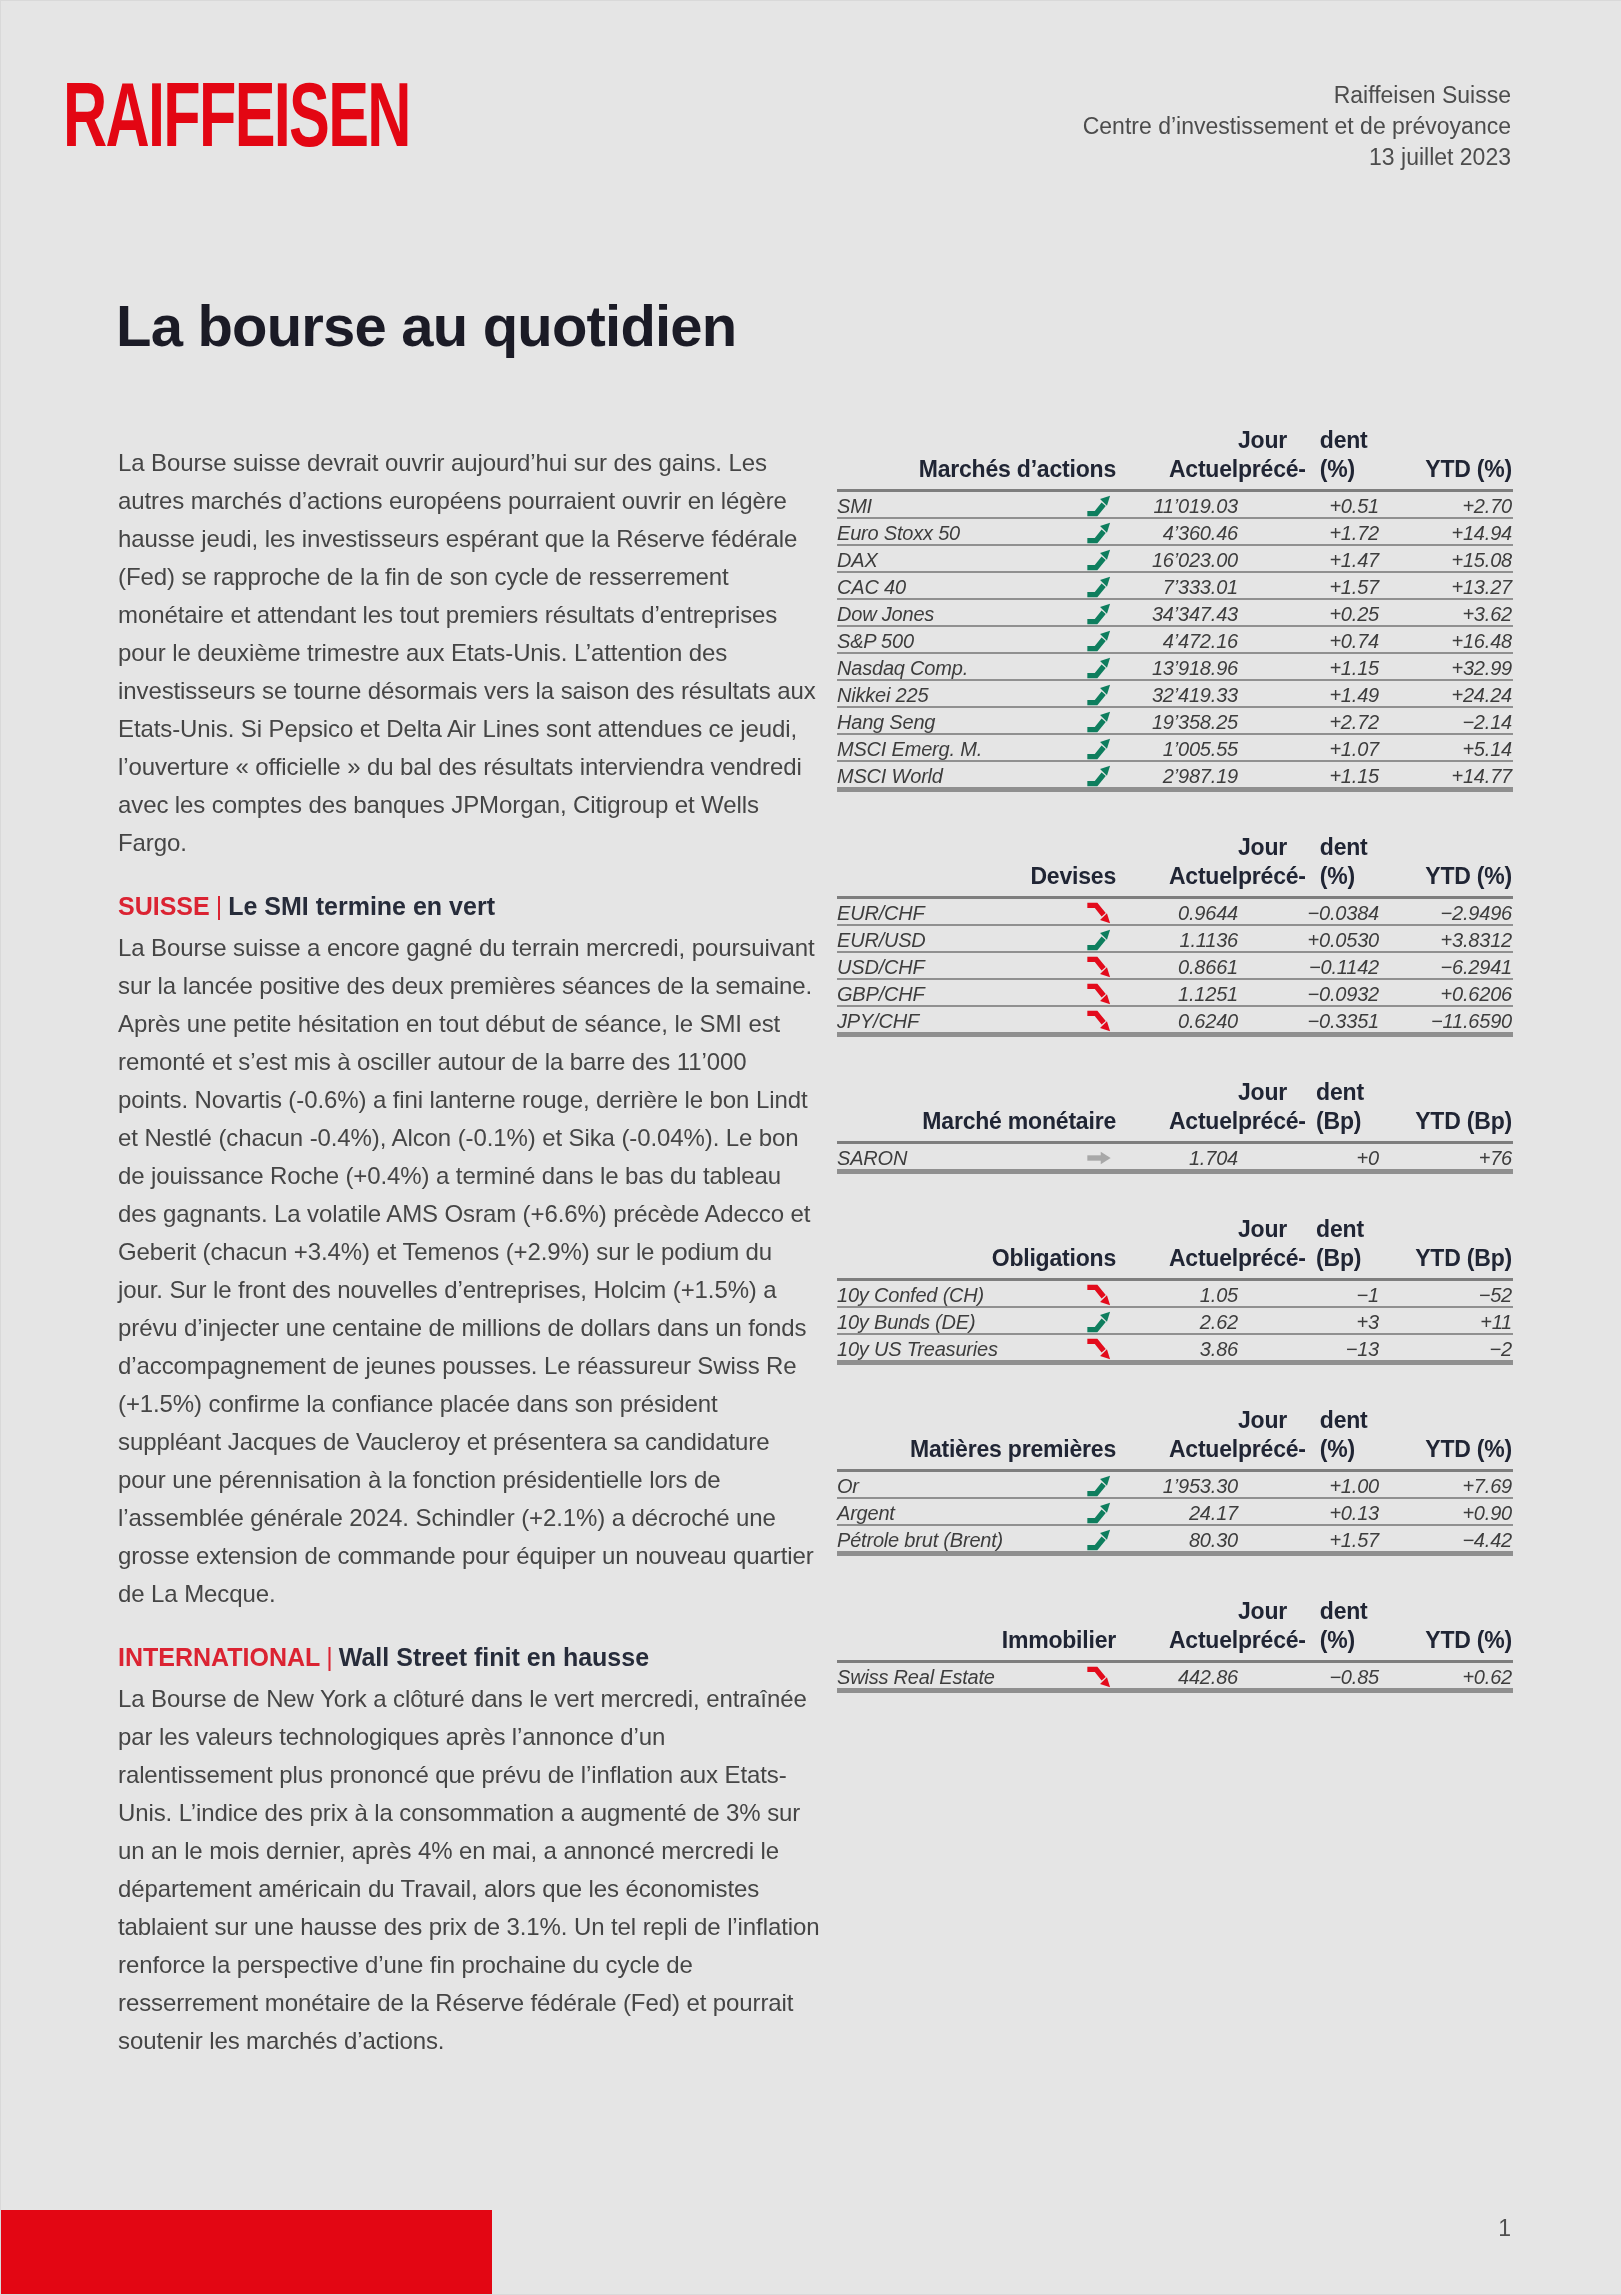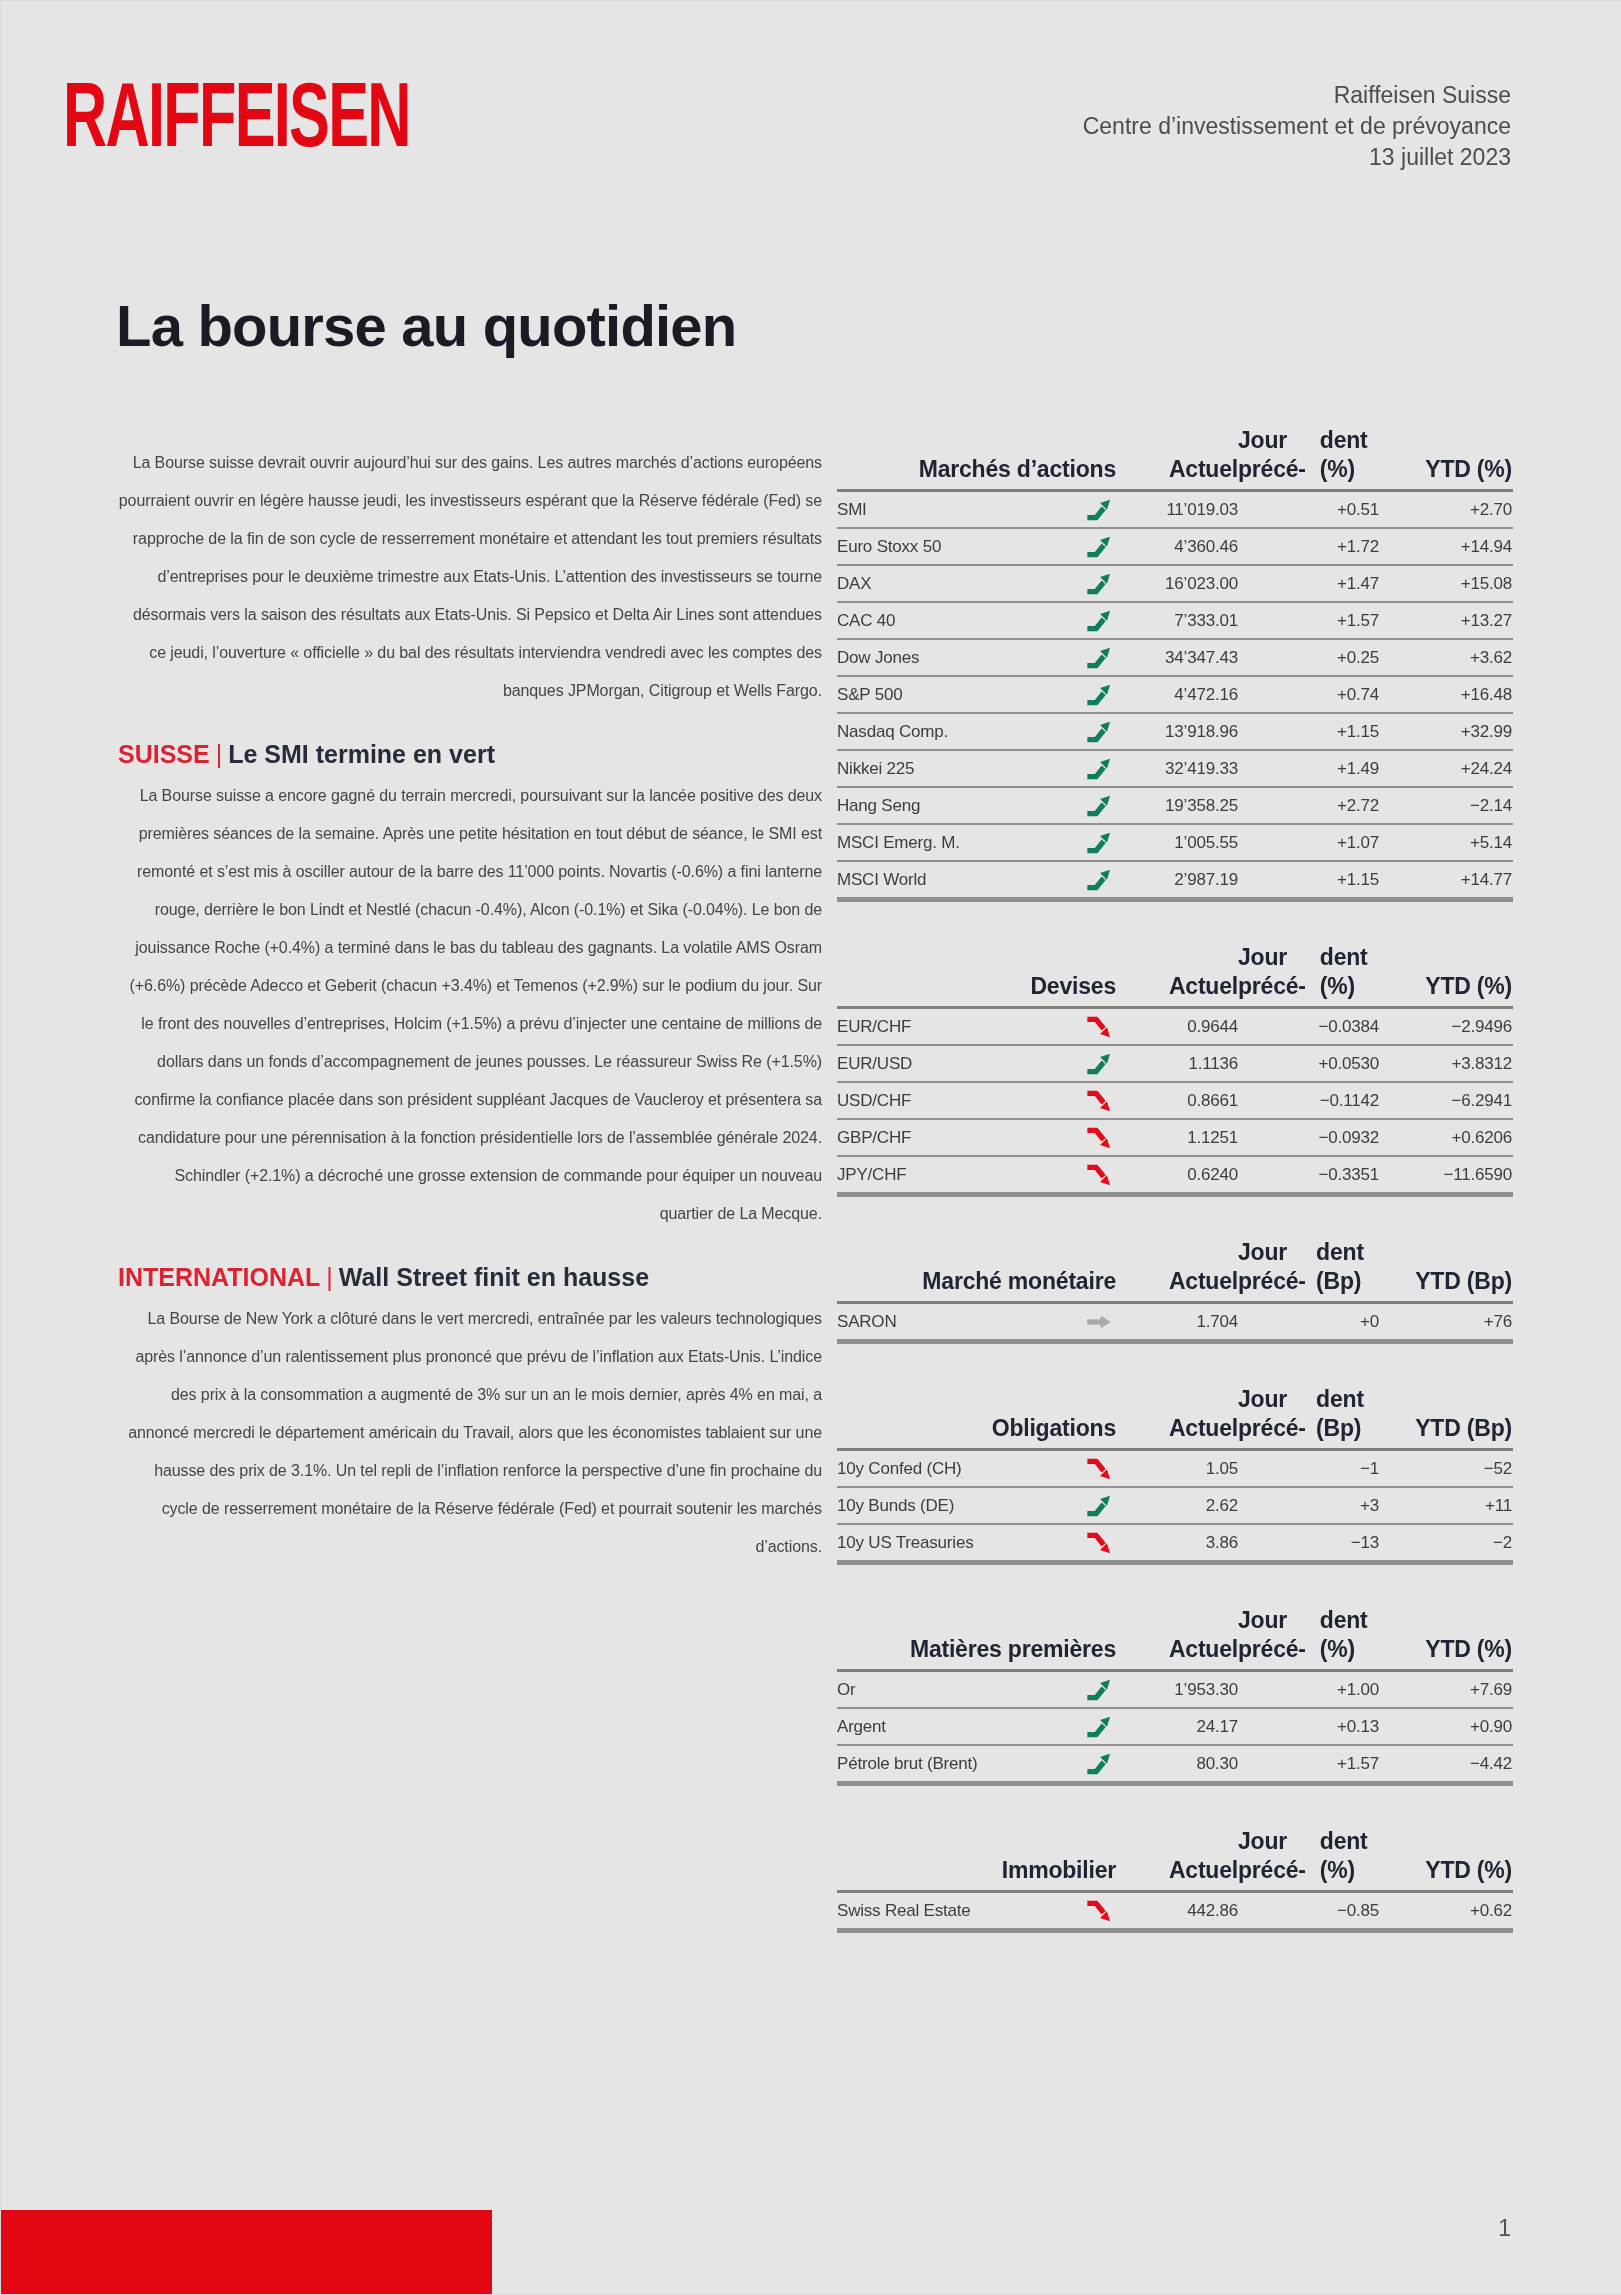--- a/index.html
+++ b/index.html
@@ -23,37 +23,37 @@
     position:absolute;left:115px;top:291px;margin:0;
     font-size:58px;font-weight:700;letter-spacing:-0.8px;color:#1b1b26;
   }
   
   .col-left{position:absolute;left:117px;top:437px;width:704px;}
   .article{margin:0 0 27px 0;}
   .article-head{margin:0;font-size:25px;line-height:34px;font-weight:700;color:var(--head_ink,#272c3a);}
   .kicker{color:var(--kicker_red,#db2332);}
   .pipe{color:var(--kicker_red,#db2332);padding:0 6px;font-weight:400;}
   .article-body{
-    margin:6px 0 0 0;font-size:16px;line-height:38px;
-    color:var(--body_text,#454545);letter-spacing:-0.1px;text-align:right;
+    margin:6px 0 0 0;font-size:24px;line-height:38px;
+    color:var(--body_text,#454545);letter-spacing:-0.1px;text-align:left;
   }
   
   .col-right{position:absolute;left:836px;top:426px;width:676px;}
   .mtable{width:676px;border-bottom:5px solid #8f8f8f;}
   .mtable + .mtable{margin-top:42px;}
   .t-head{
     display:grid;grid-template-columns:279px 122px 141px 133px;align-items:end;
     border-bottom:3.4px solid #7e7e7e;padding-bottom:5px;
     font-size:23px;font-weight:700;color:var(--table_head_ink,#202534);letter-spacing:-0.2px;
   }
   .t-title{align-self:end;line-height:29px;text-align:right;}
   .t-col{height:57px;display:flex;flex-direction:row;justify-content:flex-end;align-items:flex-end;line-height:29px;}
   .t-row{
     display:grid;grid-template-columns:245px 34px 122px 141px 133px;align-items:center;
-    height:35px;font-size:17px;color:var(--table_ink,#3d3d3d);letter-spacing:-0.2px;
+    height:25px;font-size:20px;color:var(--table_ink,#3d3d3d);letter-spacing:-0.2px;font-style:italic;
   }
   .t-row + .t-row{border-top:2.5px double #909090;}
   .t-label{text-align:left;white-space:nowrap;}
   .t-arrow{display:flex;justify-content:center;align-items:center;}
   .t-arrow svg{width:28px;height:28px;display:block;}
   .t-val{text-align:right;white-space:nowrap;}
   
   .footer-red{position:absolute;left:0;bottom:0;width:491px;height:84px;background:var(--brand_red,#e30613);}
   .page-number{position:absolute;right:110px;bottom:52px;font-size:23px;color:#4f4f4f;}
 </style>

